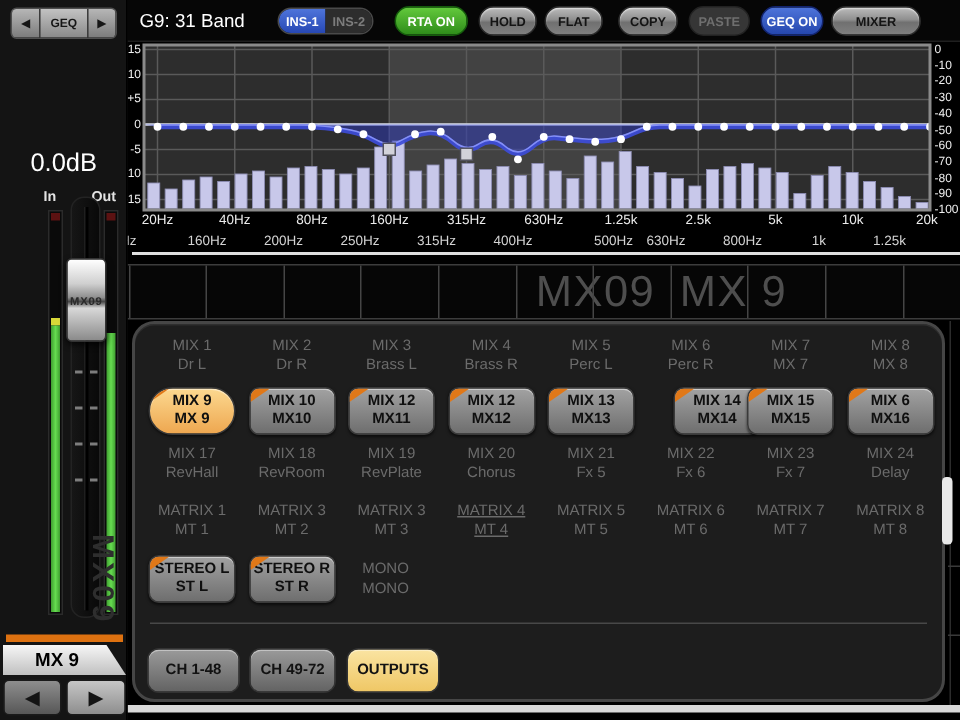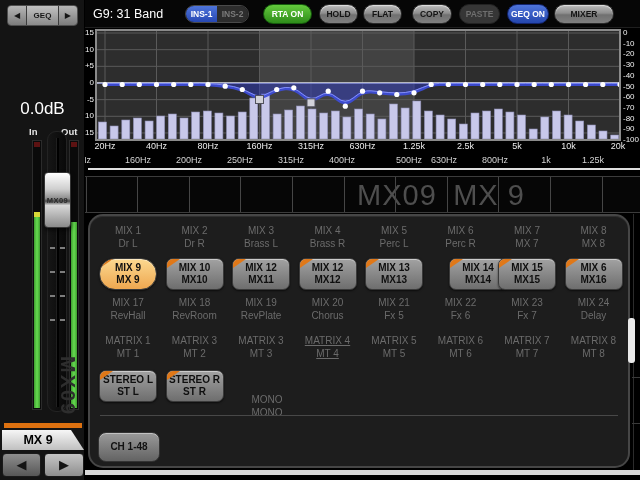--- a/index.html
+++ b/index.html
@@ -473,26 +473,28 @@
           <div>STEREO L</div>
           <div>ST L</div>
         </div>
         <div class="chbtn" style="left: 75.5px;">
           <span class="corner"></span>
           <div>STEREO R</div>
           <div>ST R</div>
         </div>
       </div>
     <div class="prow" id="row-mono">
-        <div class="dimlab" style="left: 144px; margin-top: 20px;">
+        <div class="dimlab" style="left: 134px;">
           <div>MONO</div>
           <div>MONO</div>
         </div>
       </div>
     <div class="pdivider"></div>
     <div class="tabs" id="popup-tabs">
         <div class="tab" style="left: 8px; width: 62px;">CH 1-48</div>
+        <div class="tab" style="left: 76px; width: 58px;">CH 49-72</div>
+        <div class="tab sel" style="left: 141px; width: 62px;">OUTPUTS</div>
       </div>
   </div>
 
   <div class="scrollbar"></div>
   <div class="bottomstrip"></div>
 </div>
 
 </body></html>

